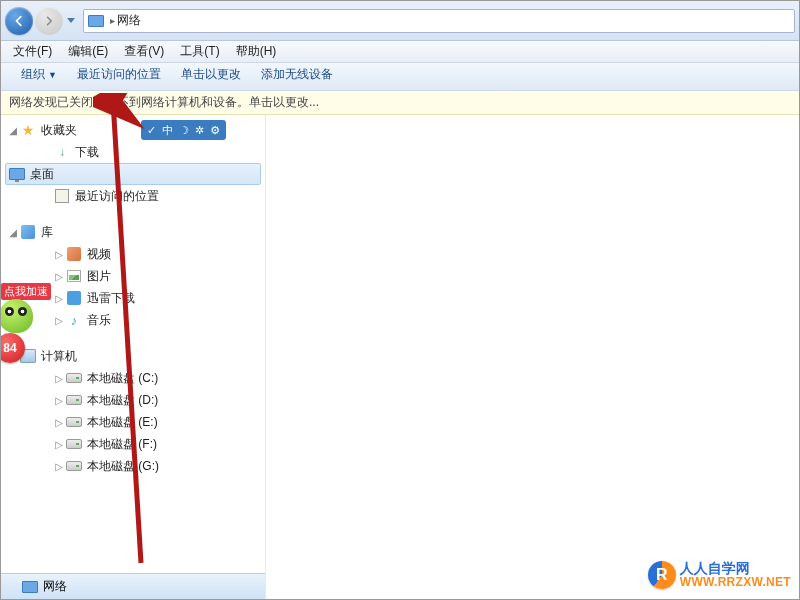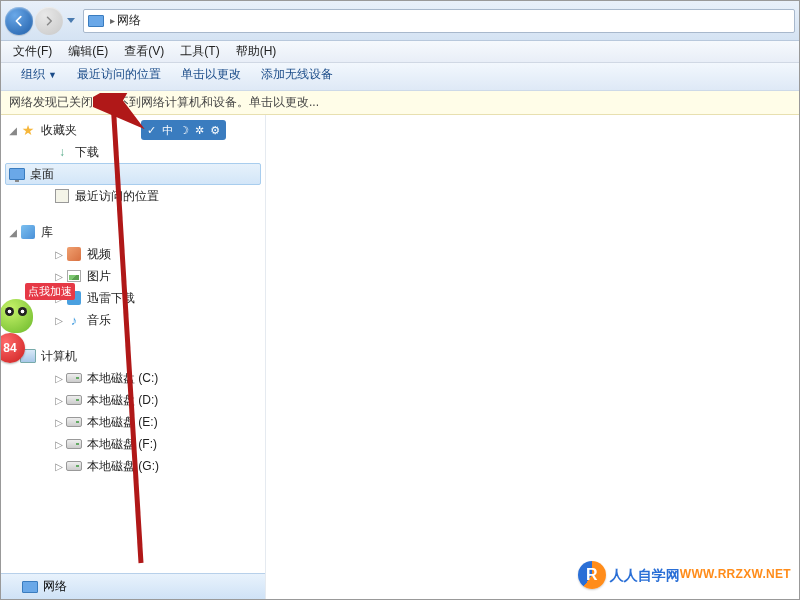--- a/index.html
+++ b/index.html
@@ -39,29 +39,29 @@
 .quickbar { position:absolute; left: 140px; top: 1px; height: 20px; background:#3a7cbf; border-radius:3px; padding:0 6px; display:flex; align-items:center; gap:6px; }
 .qb-icon { color:#fff; font-size:11px; }
 
 .content { flex:1; background:#fff; }
 
 .sb-bottom { position:absolute; bottom:0; left:0; right:0; }
 .sb-net { display:flex; align-items:center; height: 26px; background: linear-gradient(to bottom,#e8f2fc,#cfe2f6); border-top:1px solid #b7d0ea; padding-left: 20px; font-size:12px; }
 
 
 .arrow-annot { position:absolute; left: 92px; top: 92px; pointer-events:none; }
-.speedup { position:absolute; left:0; top: 282px; background:#e63946; color:#fff; font-size:11px; padding:1px 3px; border-radius:2px;margin-left:24px; }
+.speedup { position:absolute; left:0; top: 282px; background:#e63946; color:#fff; font-size:11px; padding:1px 3px; border-radius:2px; }
 .green-blob { width: 34px; height: 34px; background: radial-gradient(circle at 35% 30%, #c7f36a, #6ab82a); border-radius: 50% 50% 45% 45%; position:absolute; left:-2px; top: 298px; }
 .green-blob::before, .green-blob::after { content:""; position:absolute; width:9px; height:9px; background:radial-gradient(circle,#fff 30%,#222 32%); border-radius:50%; top:8px; }
 .green-blob::before{ left:6px; } .green-blob::after{ right:6px; }
 .red-badge { position:absolute; left:-6px; top: 332px; width: 30px; height:30px; border-radius:50%; background: radial-gradient(circle at 35% 30%, #ff6a6a, #cc1f1f); color:#fff; font-size:12px; display:flex; align-items:center; justify-content:center; font-weight:bold; box-shadow: 0 1px 2px rgba(0,0,0,.3); }
 
 .watermark { position:absolute; right: 8px; bottom: 10px; display:flex; align-items:center; gap:4px; }
 .wm-logo { width:28px; height:28px; border-radius:50%; background: conic-gradient(#ff8c1a 0 60%, #2a6fd6 60% 100%); display:flex; align-items:center; justify-content:center; color:#fff; font-size:16px; font-weight:bold; box-shadow: 0 1px 2px rgba(0,0,0,.2); }
-.wm-text { display:flex; flex-direction:row; line-height:1.05; }
+.wm-text { display:flex; flex-direction:column; line-height:1.05; }
 .wm-cn { font-size:14px; color:#2a6fd6; font-weight:bold; }
 .wm-url { font-size:12px; color:#ff8c1a; font-weight:bold; letter-spacing:.3px; }
 
 .star-icon { color:#f6b73c; font-size:14px; }
 .monitor-icon { width:16px; height:12px; background:#6aa8e8; border:1px solid #3a7cbf; border-radius:1px; position:relative; }
 .monitor-icon::after{ content:""; position:absolute; bottom:-3px; left:5px; width:4px; height:2px; background:#888; }
 .drive-icon { width:16px; height:10px; background: linear-gradient(to bottom,#eee,#ccc); border:1px solid #999; border-radius:2px; position:relative; }
 .drive-icon::after{content:""; position:absolute; right:2px; top:3px; width:3px; height:2px; background:#6a6; }
 .lib-icon { width:14px; height:14px; background: linear-gradient(135deg,#7cc0f0,#4a90d8); border-radius:2px; }
 .pic-icon { width:14px; height:12px; background:#fff; border:1px solid #aaa; position:relative; }

